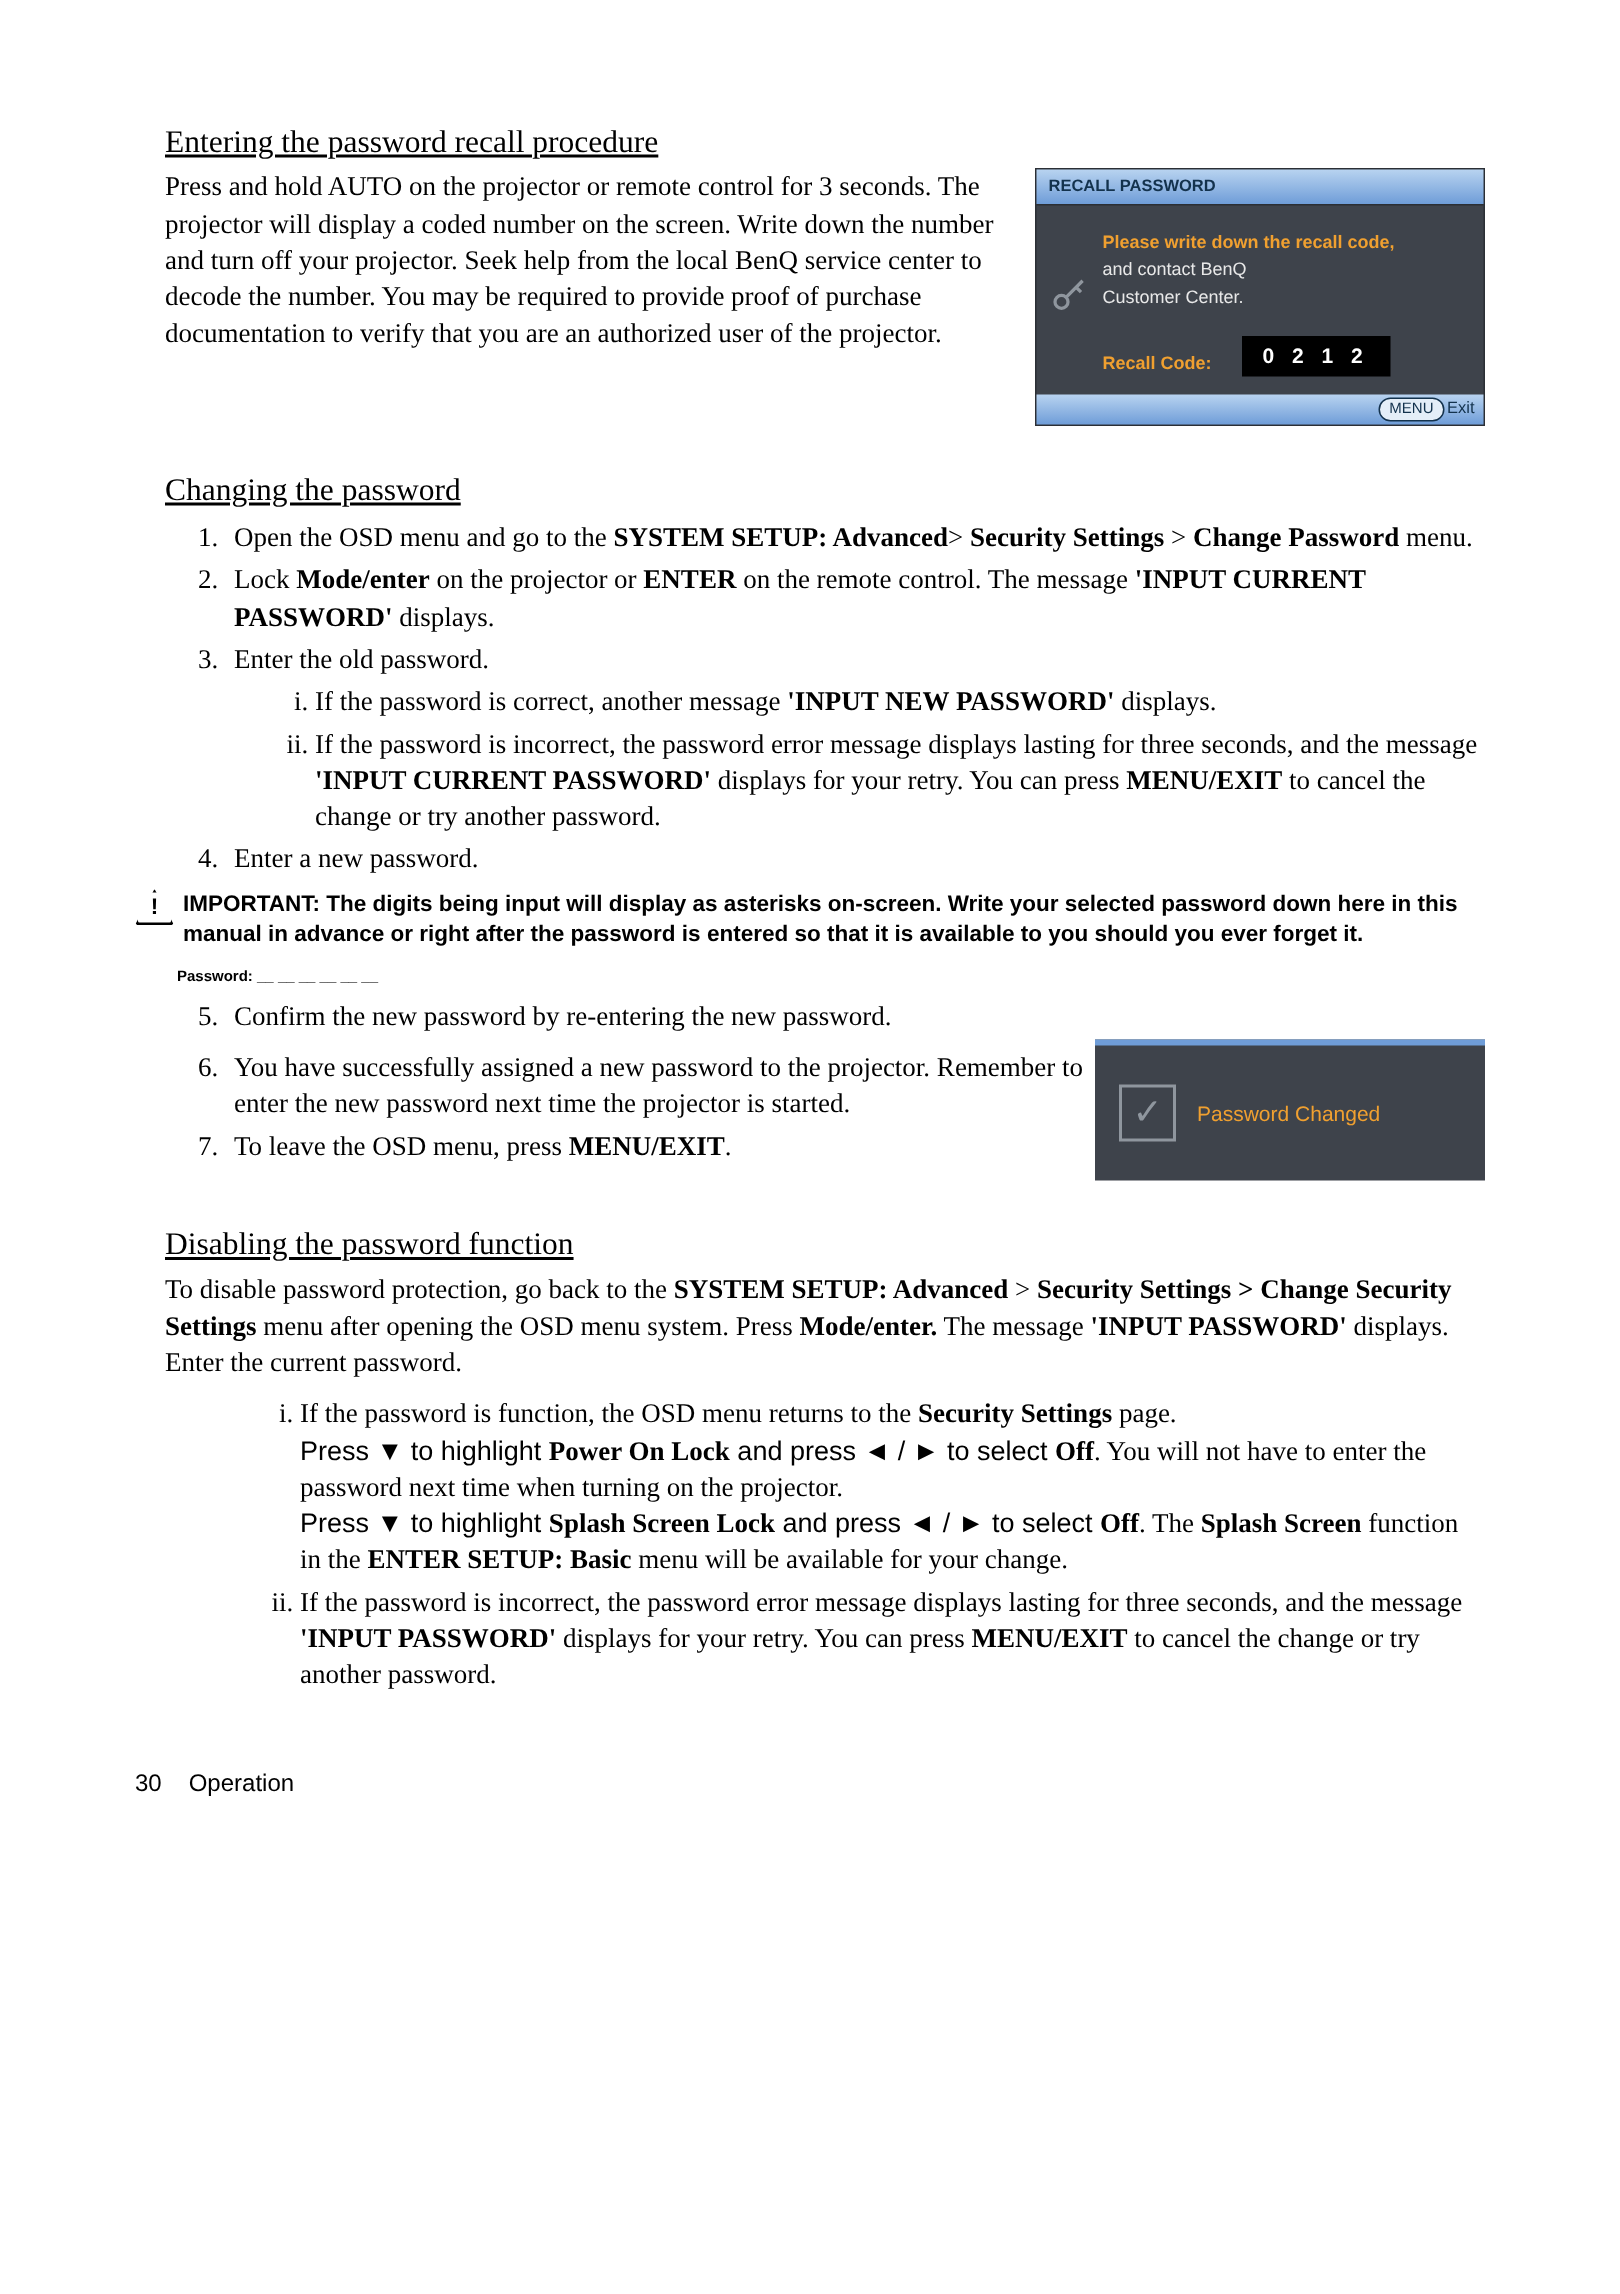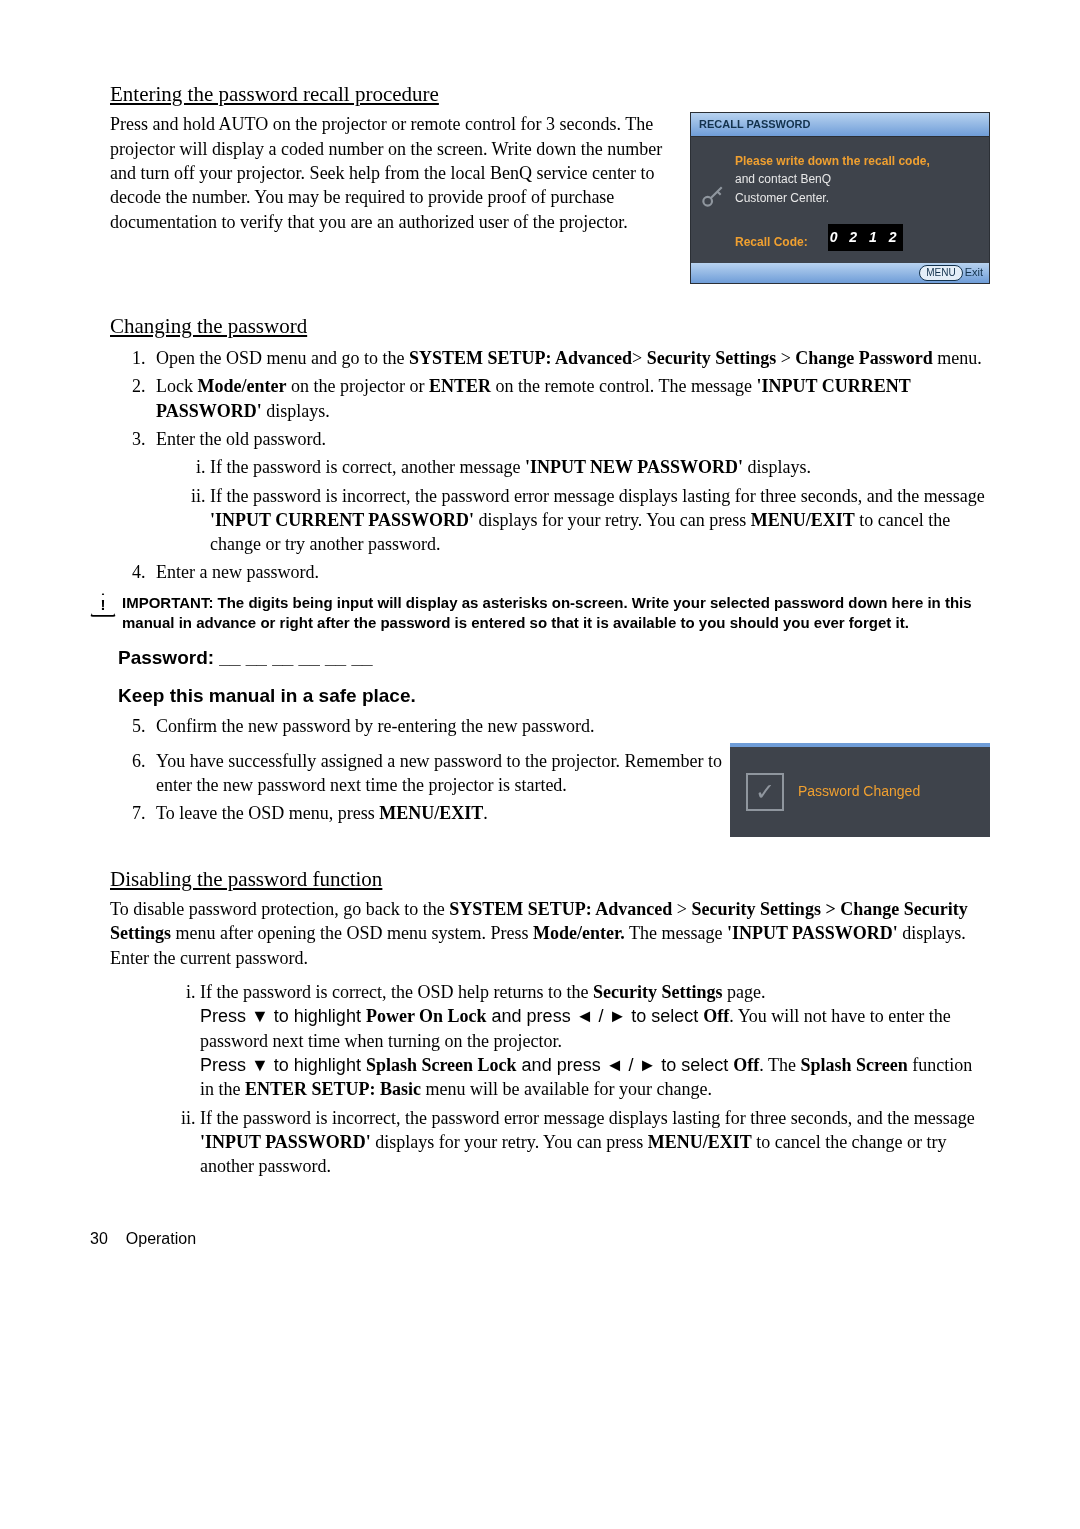--- a/index.html
+++ b/index.html
@@ -50,22 +50,22 @@
   .panel-body {
     padding: 16px 18px 10px 44px;
     position: relative;
     min-height: 100px;
   }
   .panel-body .msg1 { color: #f0a030; font-weight: bold; font-size: 12px; }
   .panel-body .msg2 { color: #e8e8e8; font-size: 12px; margin-top: 2px; }
   .code-row { margin-top: 18px; display: flex; align-items: flex-end; gap: 20px;}
   .code-label { color: #f0a030; font-weight: bold; }
   .code-box {
-    background: #000; color: #fff; padding: 4px 2px;
-    font-weight: bold; letter-spacing: 4px; font-size: 14px; font-style: italic;
+    background: #000; color: #fff; padding: 4px 14px;
+    font-weight: bold; letter-spacing: 4px; font-size: 14px;
   }
   .key-icon {
     position: absolute; left: 6px; top: 46px; width: 30px; height: 30px;
     display: flex; align-items: center; justify-content: center;
     color: #8f969e;
   }
   .panel-footer {
     background: linear-gradient(#b8d3f0, #6f9dd8);
     text-align: right;
     padding: 2px 6px;
@@ -89,21 +89,21 @@
   .warn-icon {
     width: 22px; height: 20px; flex-shrink: 0;
     border: 2px solid #000; border-radius: 3px;
     display: flex; align-items: center; justify-content: center;
     font-size: 15px;
     clip-path: polygon(50% 0, 100% 100%, 0 100%);
     background: #fff;
   }
   .sans-bold {
     font-family: Arial, Helvetica, sans-serif;
-    font-weight: bold; font-size: 19px;
+    font-weight: bold; font-size: 10px;
     margin-left: 28px;
     margin-top: 12px;
   }
   .step-row {
     display: flex; align-items: flex-start;
   }
   .step-text { flex: 1; }
   .changed-panel {
     width: 260px; background: #3e434b; color: #fff;
     font-family: Arial, Helvetica, sans-serif;
@@ -170,21 +170,20 @@
       </ol>
     </li>
     <li>Enter a new password.</li>
   </ol>
 
   <div class="warn-row">
     <div class="warn-icon">!</div>
     <div>IMPORTANT: The digits being input will display as asterisks on-screen. Write your selected password down here in this manual in advance or right after the password is entered so that it is available to you should you ever forget it.</div>
   </div>
   <div class="sans-bold">Password: __ __ __ __ __ __</div>
-  <div class="sans-bold">Keep this manual in a safe place.</div>
 
   <ol class="main" start="5">
     <li>Confirm the new password by re-entering the new password.</li>
   </ol>
   <div class="step-row">
     <div class="step-text">
       <ol class="main" start="6">
         <li>You have successfully assigned a new password to the projector. Remember to enter the new password next time the projector is started.</li>
         <li><span>To leave the OSD menu, press </span><b>MENU/EXIT</b><span>.</span></li>
       </ol>
@@ -196,21 +195,21 @@
   </div>
 </div>
 
 <div class="section">
   <h2>Disabling the password function</h2>
   <div class="disable-intro">
     <span>To disable password protection, go back to the </span><b>SYSTEM SETUP: Advanced</b><span> &gt; </span><b>Security Settings &gt; Change Security Settings</b><span> menu after opening the OSD menu system. Press </span><b>Mode/enter.</b><span> The message </span><b>'INPUT PASSWORD'</b><span> displays. Enter the current password.</span>
   </div>
   <ol class="roman" style="margin-left:90px; margin-top:10px;">
     <li>
-      <span>If the password is correct, the OSD help returns to the </span><b>Security Settings</b><span> page.</span>
+      <span>If the password is function, the OSD menu returns to the </span><b>Security Settings</b><span> page.</span>
       <div><span class="arrow">Press ▼ to highlight </span><b>Power On Lock</b><span class="arrow"> and press ◄ / ►  to select </span><b>Off</b><span>. You will not have to enter the password next time when turning on the projector.</span></div>
       <div><span class="arrow">Press ▼ to highlight </span><b>Splash Screen Lock</b><span class="arrow"> and press ◄ / ►  to select </span><b>Off</b><span>. The </span><b>Splash Screen</b><span> function in the </span><b>ENTER SETUP: Basic</b><span> menu will be available for your change.</span></div>
     </li>
     <li>
       <span>If the password is incorrect, the password error message displays lasting for three seconds, and the message </span><b>'INPUT PASSWORD'</b><span> displays for your retry. You can press </span><b>MENU/EXIT</b><span> to cancel the change or try another password.</span>
     </li>
   </ol>
 </div>
 
 <div class="footer">

